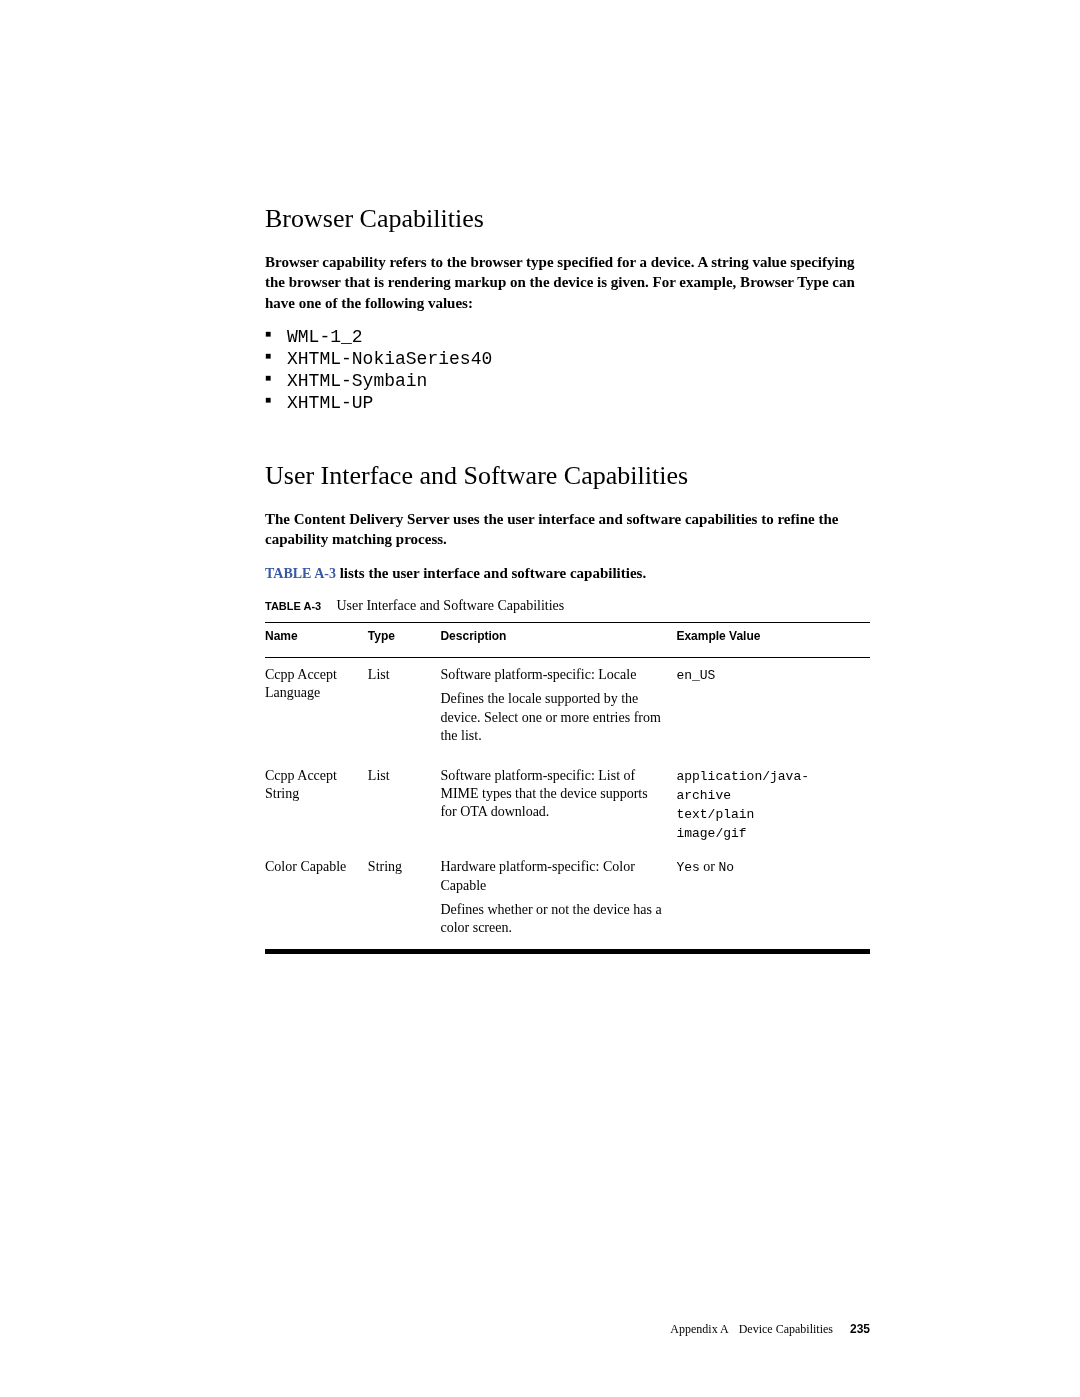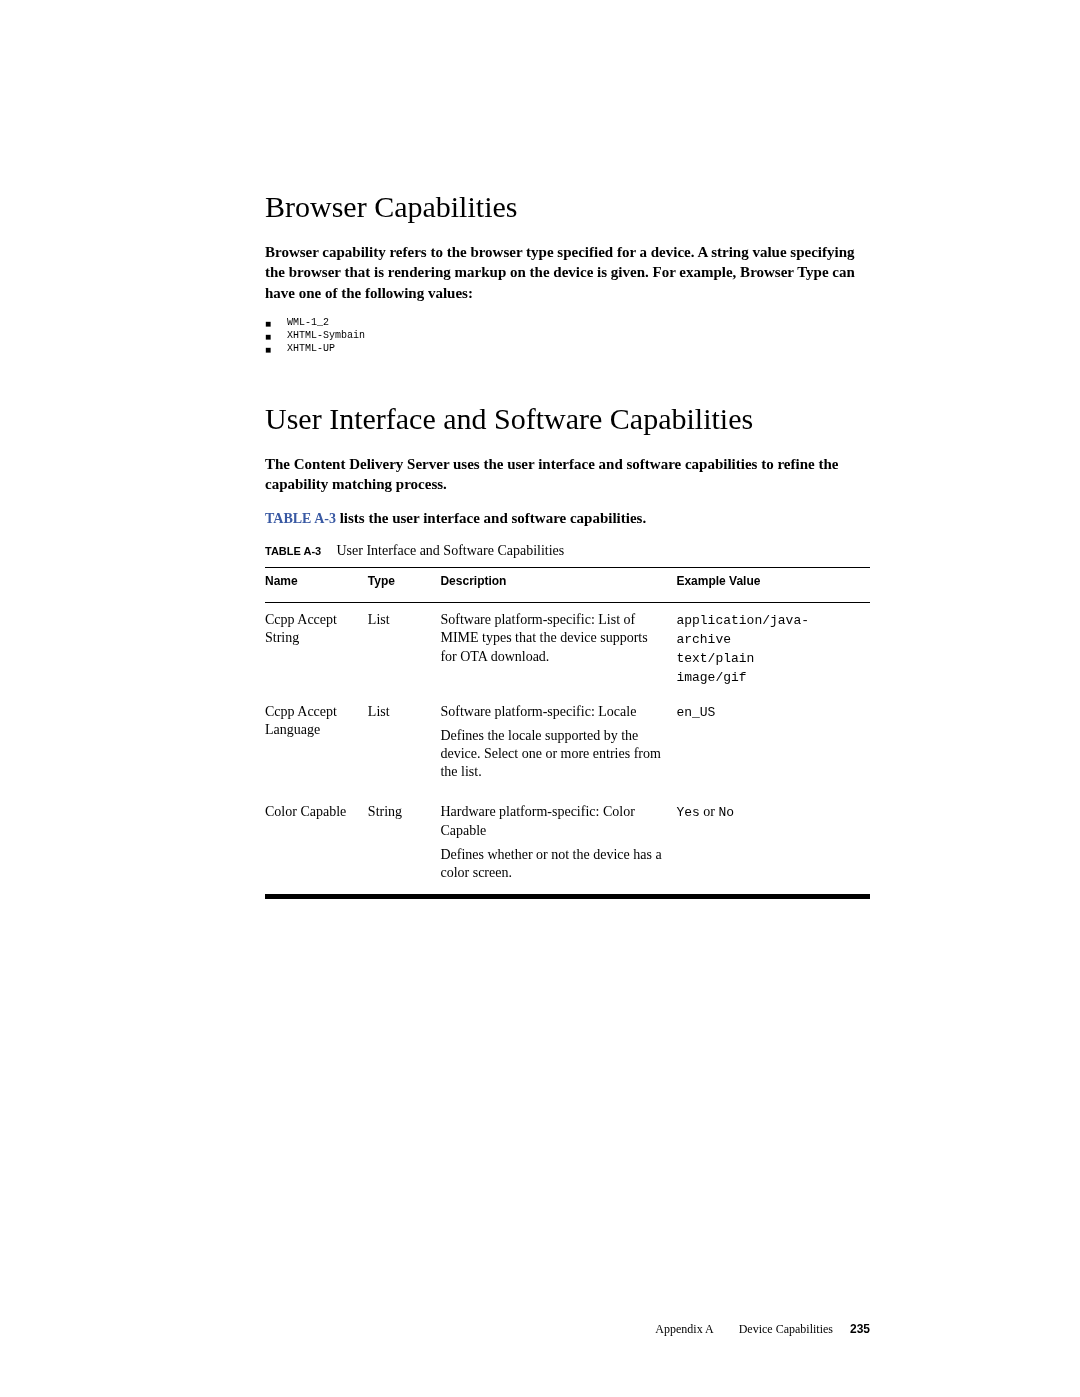--- a/index.html
+++ b/index.html
@@ -12,39 +12,39 @@
     height: 1397px;
     box-sizing: border-box;
   }
   .page {
     padding: 190px 210px 60px 265px;
     box-sizing: border-box;
     height: 100%;
     position: relative;
   }
   h2.section-title {
-    font-size: 30px;
+    font-size: 26px;
     font-weight: normal;
-    margin: 0 0 18px 0;
+    margin: 14px 0 18px 0;
     font-family: Palatino, "Palatino Linotype", Georgia, serif;
   }
   p.body-text {
     font-size: 15px;
     line-height: 1.35;
     margin: 0 0 14px 0;
     font-weight: bold;
   }
   ul.bulleted {
     list-style: none;
     padding: 0;
     margin: 0 0 48px 0;
   }
   ul.bulleted li {
     font-family: "Courier New", Courier, monospace;
-    font-size: 10px;
+    font-size: 18px;
     margin-bottom: 2px;
     padding-left: 22px;
     position: relative;
   }
   ul.bulleted li::before {
     content: "■";
     position: absolute;
     left: 0;
     top: 1px;
     font-size: 10px;
@@ -94,34 +94,35 @@
   .desc-block { display: block; margin-bottom: 6px; }
   .mono { font-family: "Courier New", Courier, monospace; font-size: 13px; }
   .link-ref { color: #3959a3; font-size: 14px; }
   .footer {
     position: absolute;
     bottom: 60px;
     right: 210px;
     font-size: 12px;
     font-family: Palatino, "Palatino Linotype", Georgia, serif;
   }
-  .footer .appendix { margin-right: 22px; }
+  .footer .appendix { margin-right: 7px; }
   .footer .chapter  { margin-right: 14px; }
   .footer .pagenum  { font-family: Arial, Helvetica, sans-serif; font-weight: bold; font-size: 12px; }
 </style>
 </head>
 <body>
 
 <div class="page">
 
   <h2 class="section-title">Browser Capabilities</h2>
   <p class="body-text">Browser capability refers to the browser type specified for a device. A string value specifying the browser that is rendering markup on the device is given. For example, Browser Type can have one of the following values:</p>
 
   <ul class="bulleted">
     <li>WML-1_2</li>
+    <li>XHTML-NokiaSeries40</li>
     <li>XHTML-Symbain</li>
     <li>XHTML-UP</li>
   </ul>
 
   <h2 class="section-title">User Interface and Software Capabilities</h2>
   <p class="body-text">The Content Delivery Server uses the user interface and software capabilities to refine the capability matching process.</p>
 
   <p class="body-text">
     <span class="link-ref">TABLE A-3</span><span> lists the user interface and software capabilities.</span>
   </p>
@@ -136,41 +137,41 @@
       <tr>
         <th class="col-name">Name</th>
         <th class="col-type">Type</th>
         <th class="col-desc">Description</th>
         <th class="col-ex">Example Value</th>
       </tr>
     </thead>
     <tbody>
 
       <tr>
+        <td>Ccpp Accept Language</td>
+        <td>List</td>
+        <td>
+          <span class="desc-block">Software platform-specific: Locale</span>
+          <span class="desc-block">Defines the locale supported by the device. Select one or more entries from the list.</span>
+        </td>
+        <td>
+          <span class="mono">en_US</span>
+        </td>
+      </tr>
+
+      <tr>
         <td>Ccpp Accept String</td>
         <td>List</td>
         <td>
           <span class="desc-block">Software platform-specific: List of MIME types that the device supports for OTA download.</span>
         </td>
         <td>
           <span class="mono" style="white-space:pre-line;">application/java-archive
 text/plain
 image/gif</span>
-        </td>
-      </tr>
-
-      <tr>
-        <td>Ccpp Accept Language</td>
-        <td>List</td>
-        <td>
-          <span class="desc-block">Software platform-specific: Locale</span>
-          <span class="desc-block">Defines the locale supported by the device. Select one or more entries from the list.</span>
-        </td>
-        <td>
-          <span class="mono">en_US</span>
         </td>
       </tr>
 
       <tr>
         <td>Color Capable</td>
         <td>String</td>
         <td>
           <span class="desc-block">Hardware platform-specific: Color Capable</span>
           <span class="desc-block">Defines whether or not the device has a color screen.</span>
         </td>

